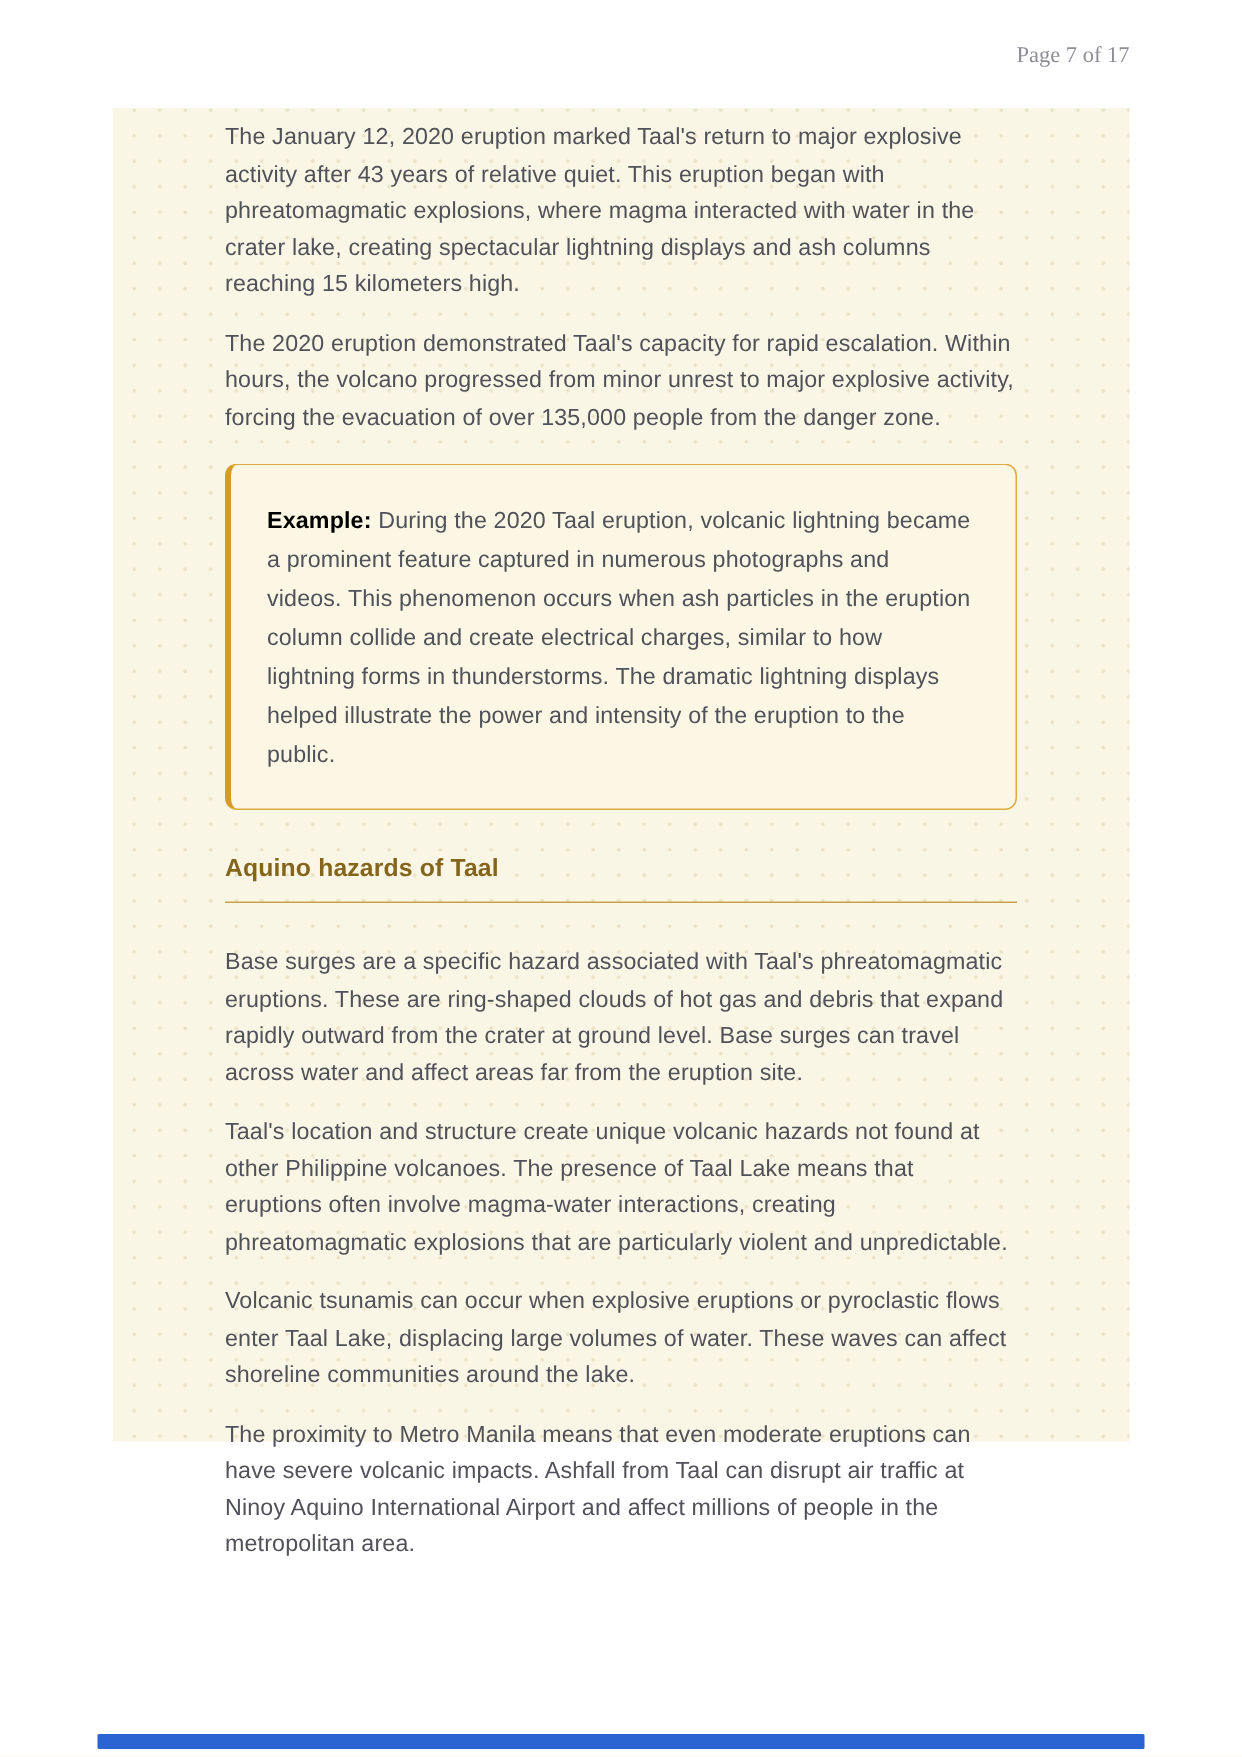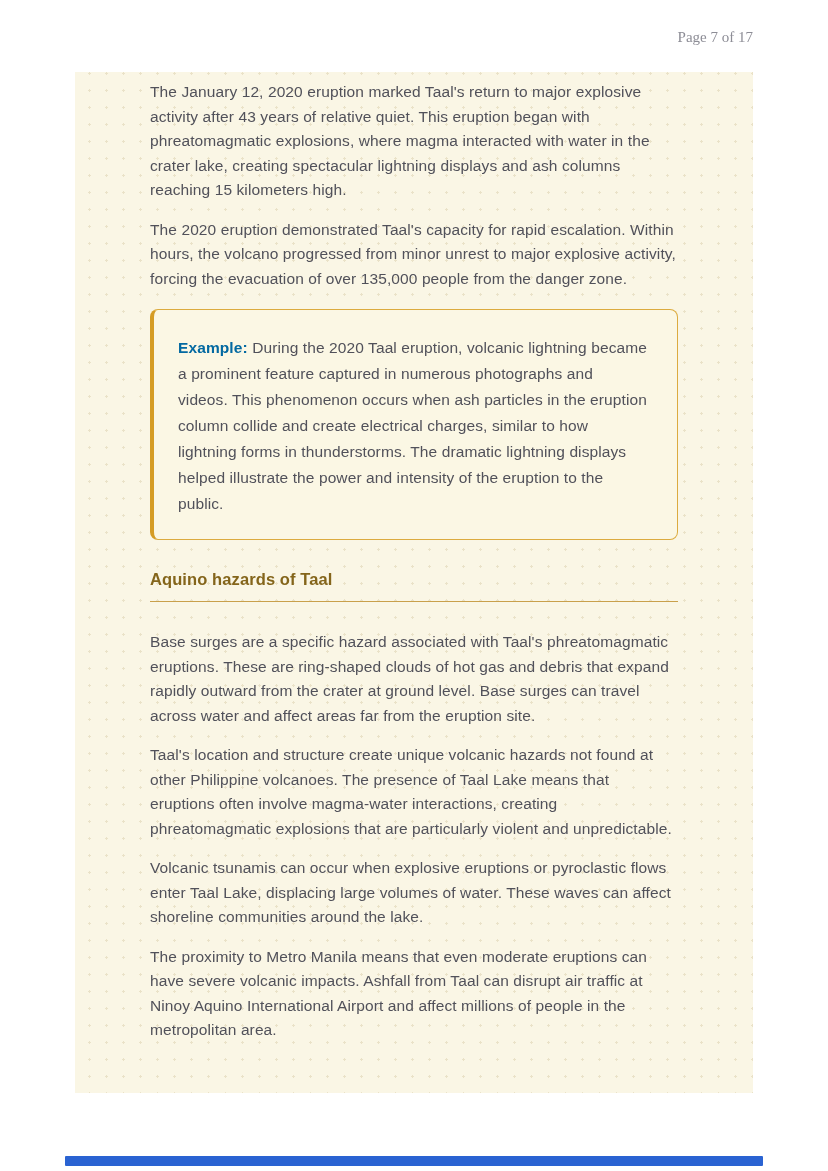--- a/index.html
+++ b/index.html
@@ -19,21 +19,21 @@
     font-family: "Liberation Serif", serif;
     font-size: 15px;
     color: #8d8d96;
     text-align: right;
   }
   .sheet {
     position: absolute;
     left: 75px;
     top: 72px;
     width: 678px;
-    height: 1021px;
+    height: 889px;
     background-color: #faf6e5;
     background-image: radial-gradient(circle, #eae2c8 1px, rgba(0,0,0,0) 1.3px);
     background-size: 17px 17px;
     background-position: 6px 10px;
     padding: 8px 75px 0 75px;
   }
   .body-text {
     font-size: 15.5px;
     line-height: 24.5px;
     color: #51515a;
@@ -47,21 +47,21 @@
     border-radius: 8px;
     background: #fbf7e4;
     padding: 25px 30px 22px 24px;
   }
   .example-box .body-text {
     line-height: 26px;
     margin-bottom: 0;
   }
   .example-label {
     font-weight: bold;
-    color: #0369a1;
+    color: #000000;
   }
   .section-heading {
     margin-top: 30px;
     font-size: 16.5px;
     font-weight: bold;
     color: #84651b;
     letter-spacing: 0.1px;
   }
   .heading-rule {
     border: none;

